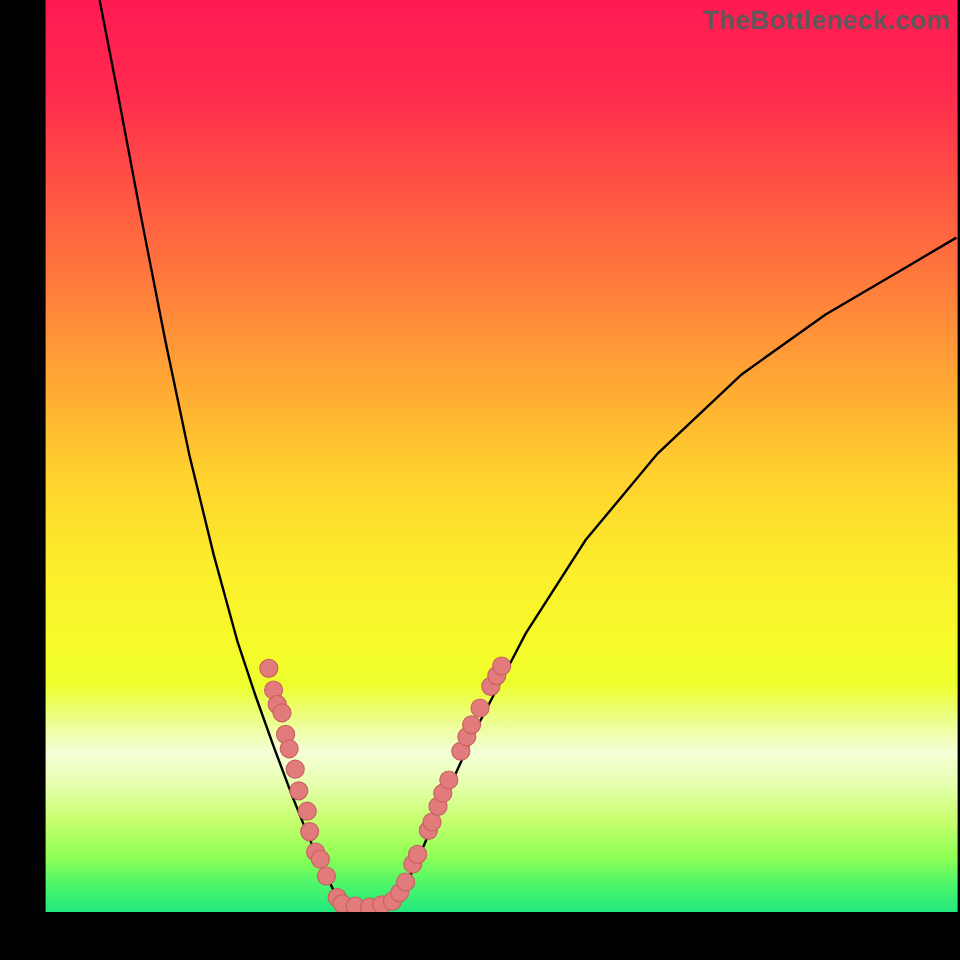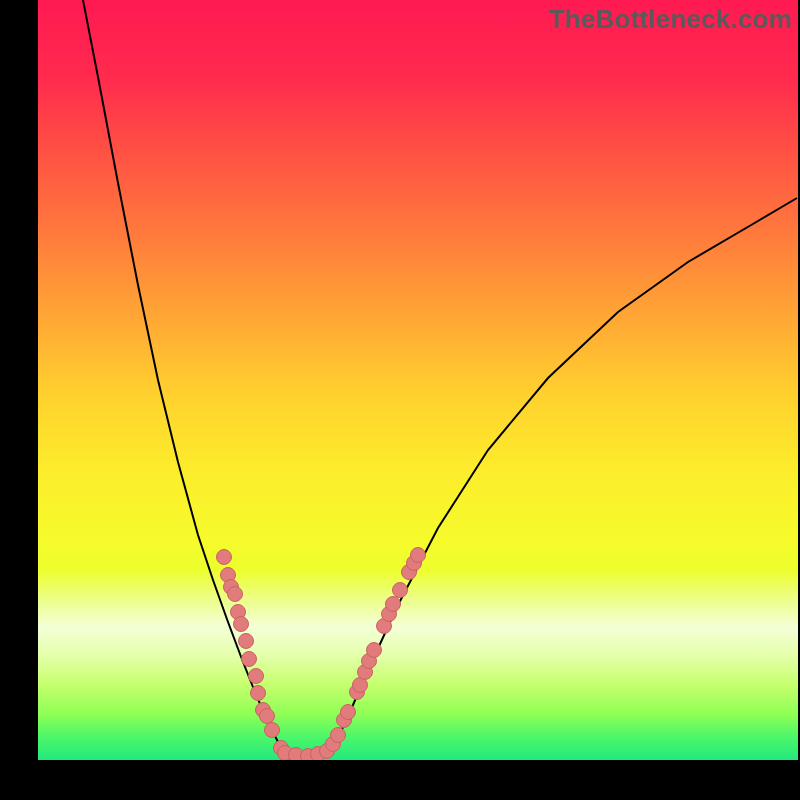--- a/index.html
+++ b/index.html
@@ -33,21 +33,21 @@
       #8eff55 94%,
       #4cf66a 97%,
       #22e87d 100%
     );
   }
   .watermark {
     position: absolute;
     top: 4px;
     right: 6px;
     font-family: Arial, Helvetica, sans-serif;
-    font-size: 26px;
+    font-size: 22px;
     font-weight: 600;
     color: #5a5a5a;
     letter-spacing: 0.2px;
     margin-left: 32px;
   }
   .curve-svg {
     position: absolute;
     left: 0;
     top: 0;
     width: 760px;

